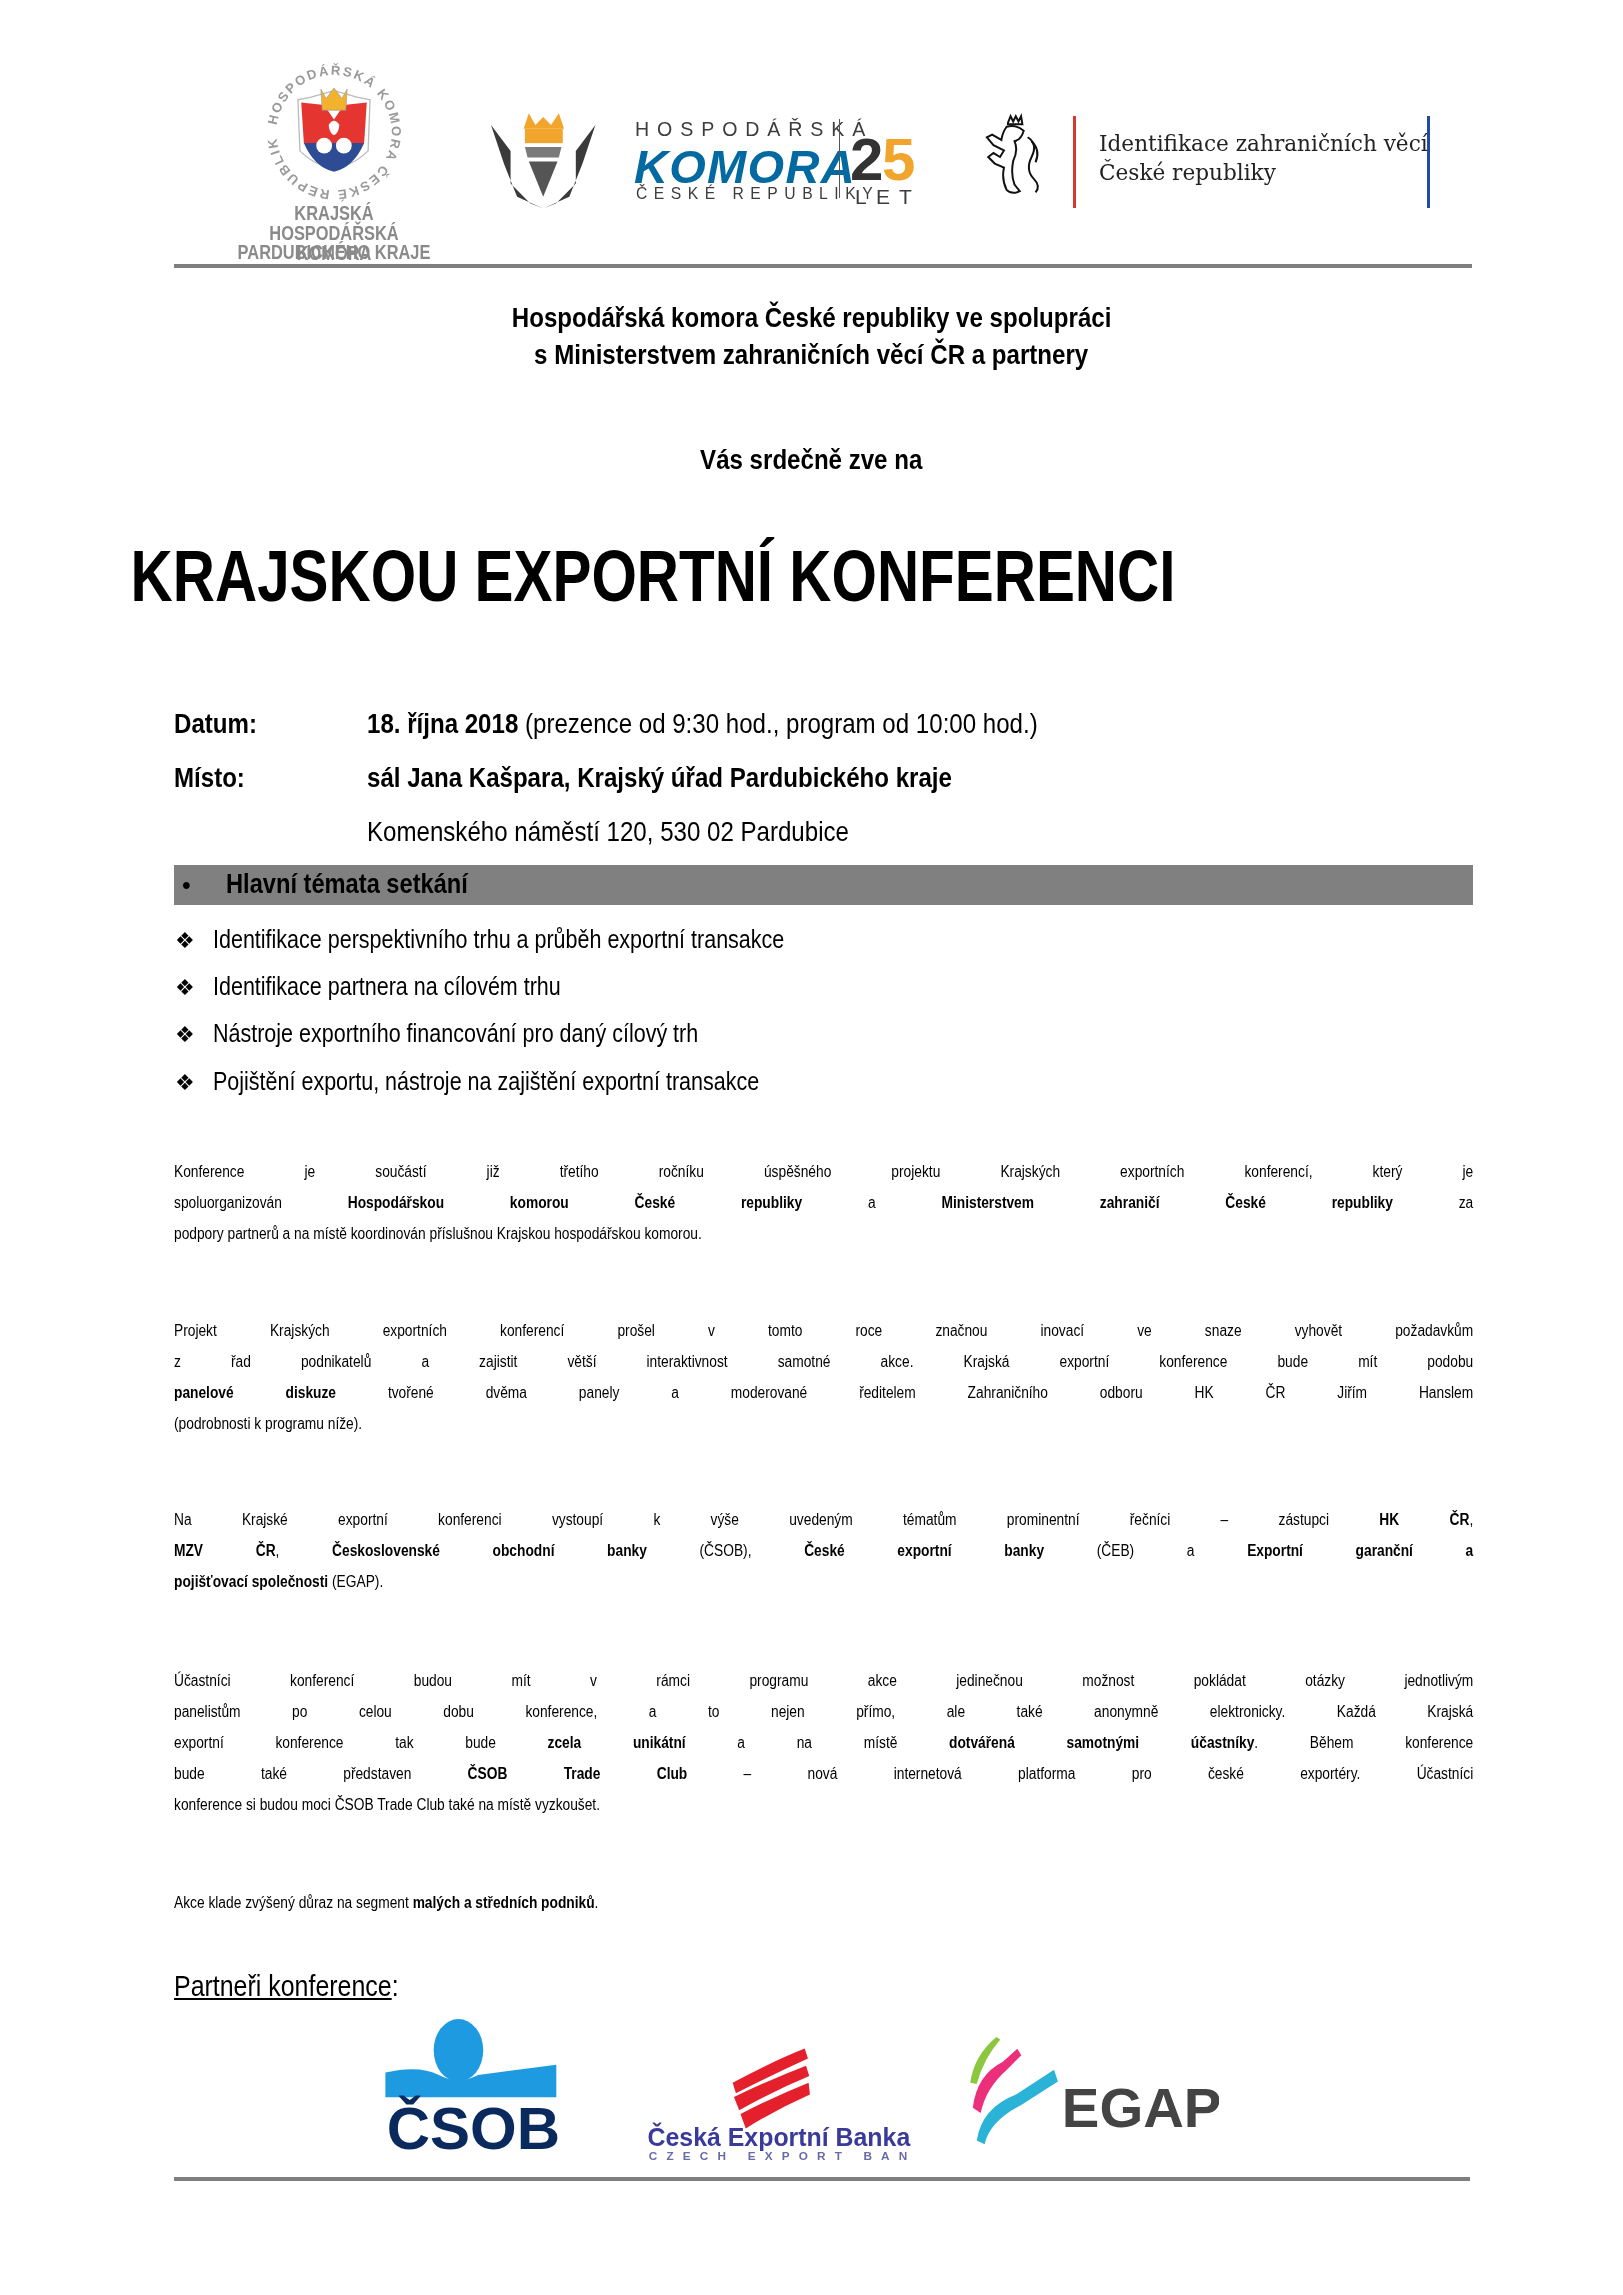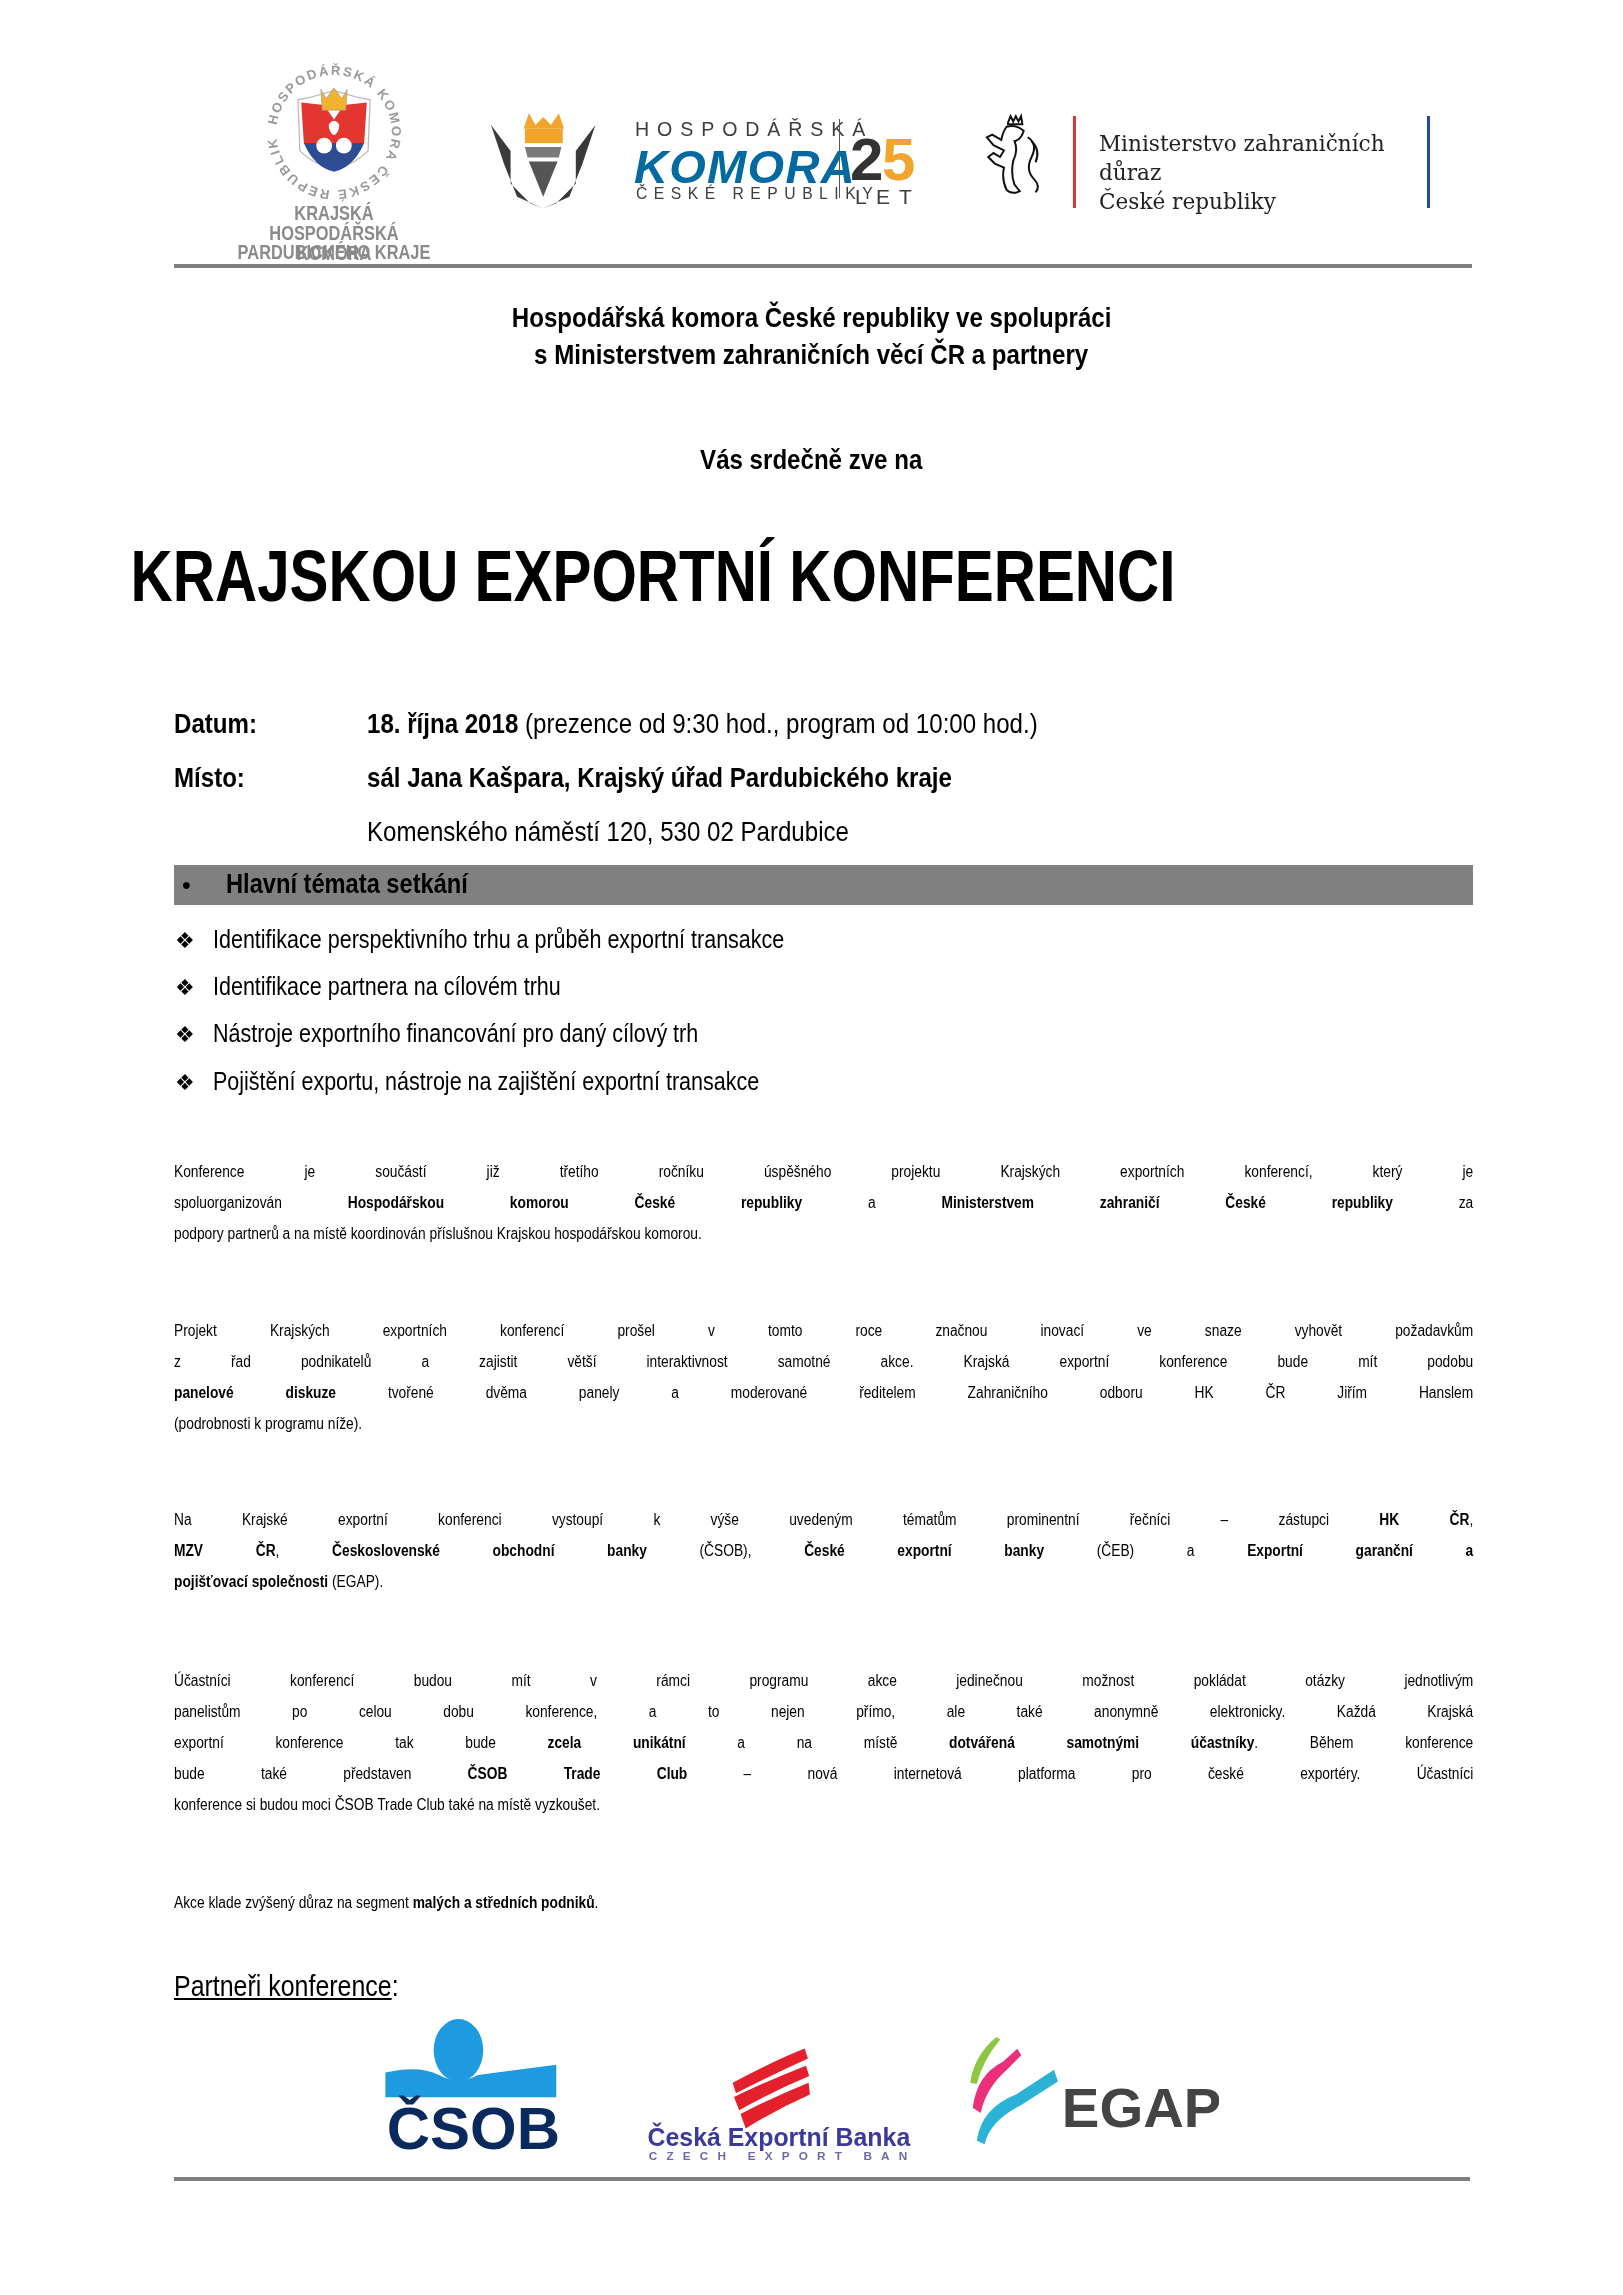--- a/index.html
+++ b/index.html
@@ -100,21 +100,21 @@
   <svg width="79" height="92" viewBox="0 0 120 140">
     <g fill="none" stroke="#111" stroke-width="3">
       <path d="M50,18 L54,8 L58,16 L62,8 L66,16 L70,8 L72,20 L50,20 Z"></path>
       <path d="M48,24 Q62,20 74,30 Q70,44 60,46 Q66,60 58,76 Q54,96 60,112 L68,122 Q56,128 48,120 Q40,104 44,86 L30,80 L20,70 L28,64 L38,70 L44,60 L28,52 L18,40 L26,36 L40,44 Q42,32 48,24 Z"></path>
       <path d="M80,40 Q96,50 86,70 Q76,90 90,104 Q100,114 92,124"></path>
       <path d="M86,46 Q100,60 92,78"></path>
     </g>
   </svg>
   <div class="abs" style="left:98px;top:5.2px;width:3.3px;height:92px;background:#d63a2f"></div>
   <div class="mzv-text">
-    <div>Ministerstvo zahraničních důraz</div>
+    <div>Identifikace zahraničních věcí</div>
     <div>České republiky</div>
   </div>
   <div class="abs" style="left:452px;top:5.2px;width:3.3px;height:92px;background:#1f4aa8"></div>
 </div>
 
 <div class="rule" style="top:264px"></div>
 
 <div class="t-sub" style="top:298px"><span>Hospodářská komora České republiky ve spolupráci</span></div>
 <div class="t-sub" style="top:335px"><span>s Ministerstvem zahraničních věcí ČR a partnery</span></div>
 <div class="t-sub" style="top:440px"><span>Vás srdečně zve na</span></div>

